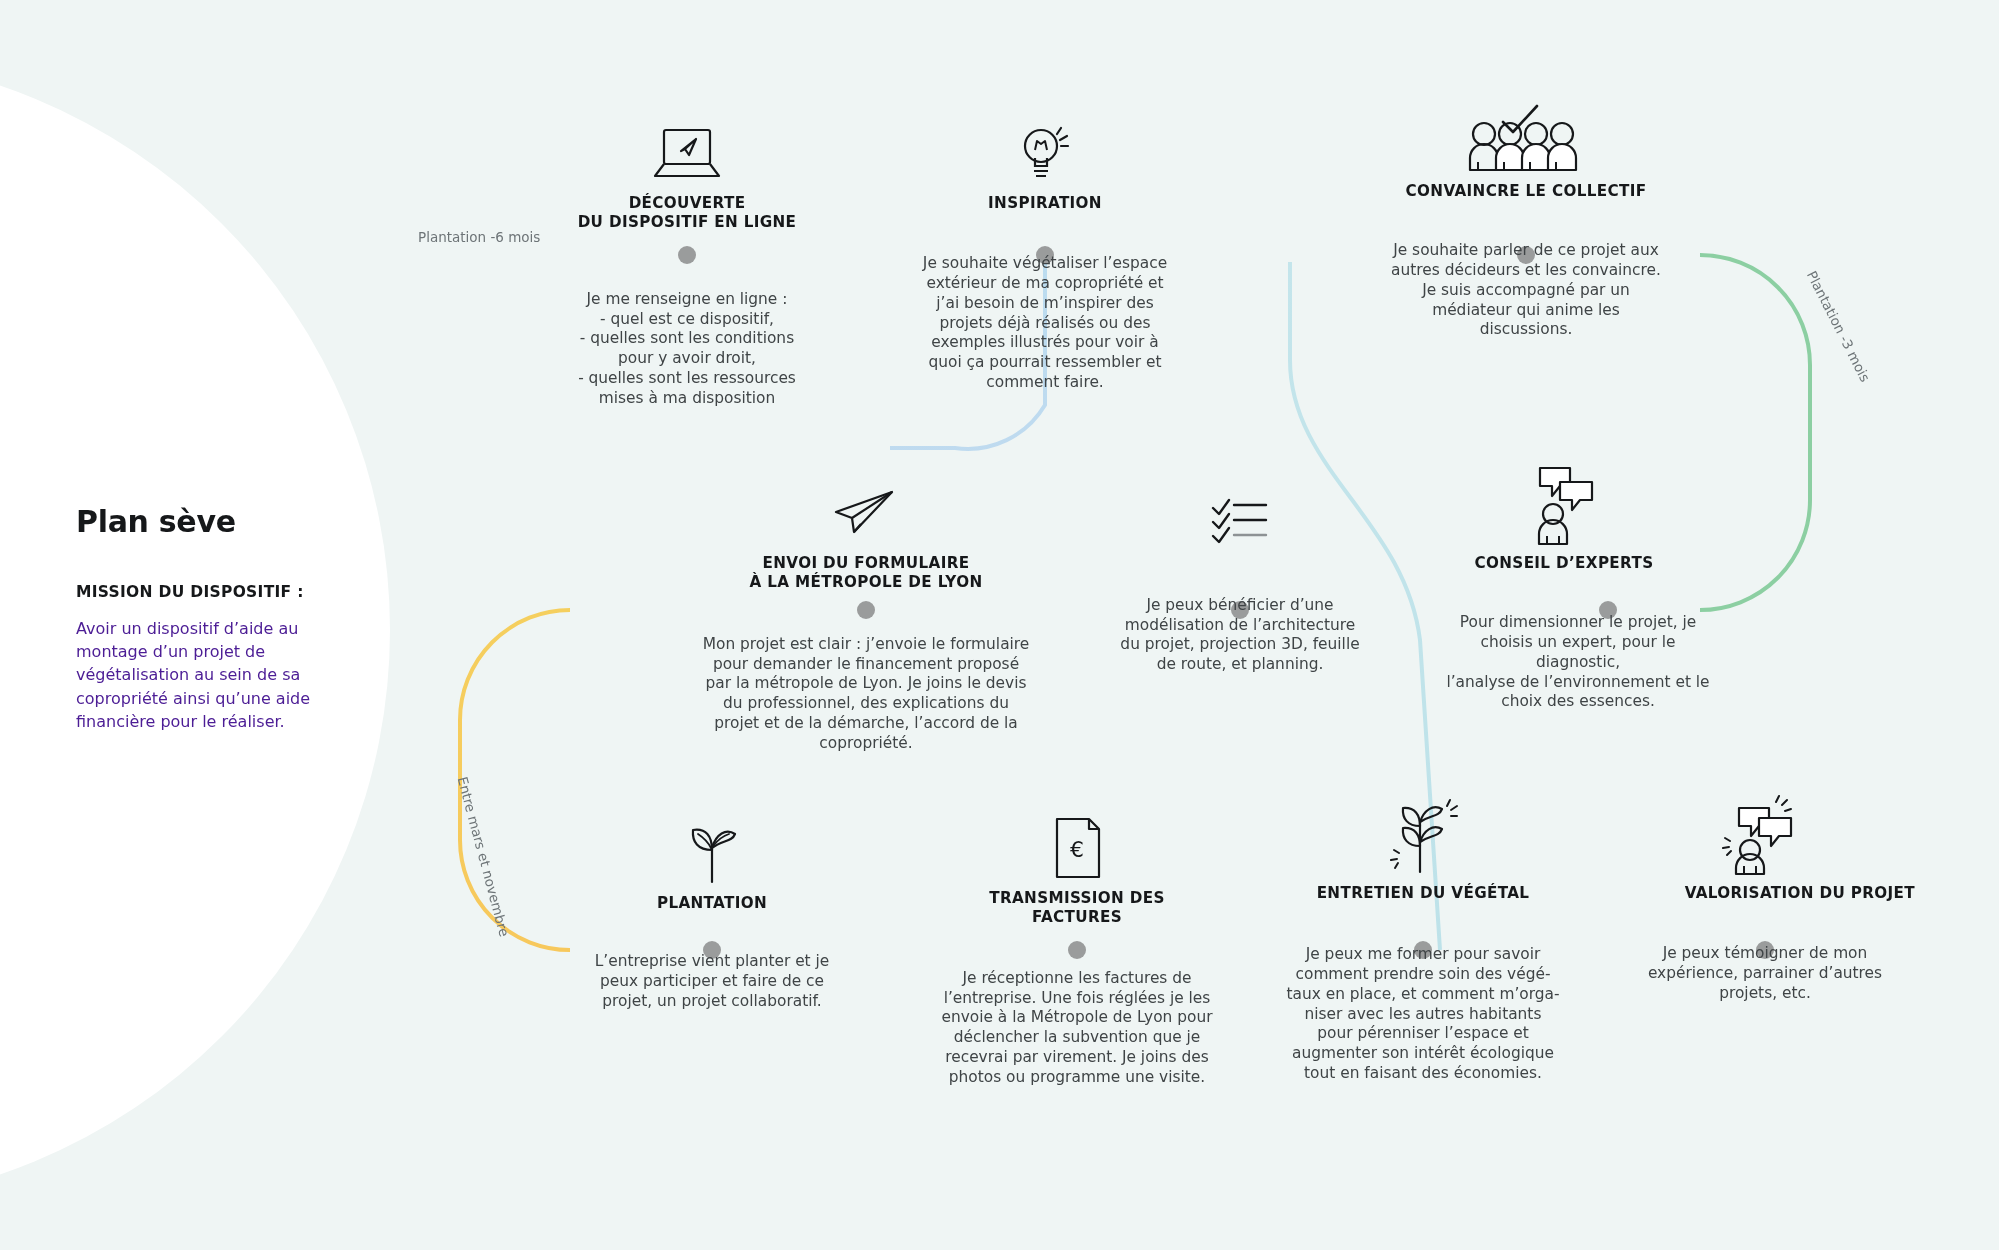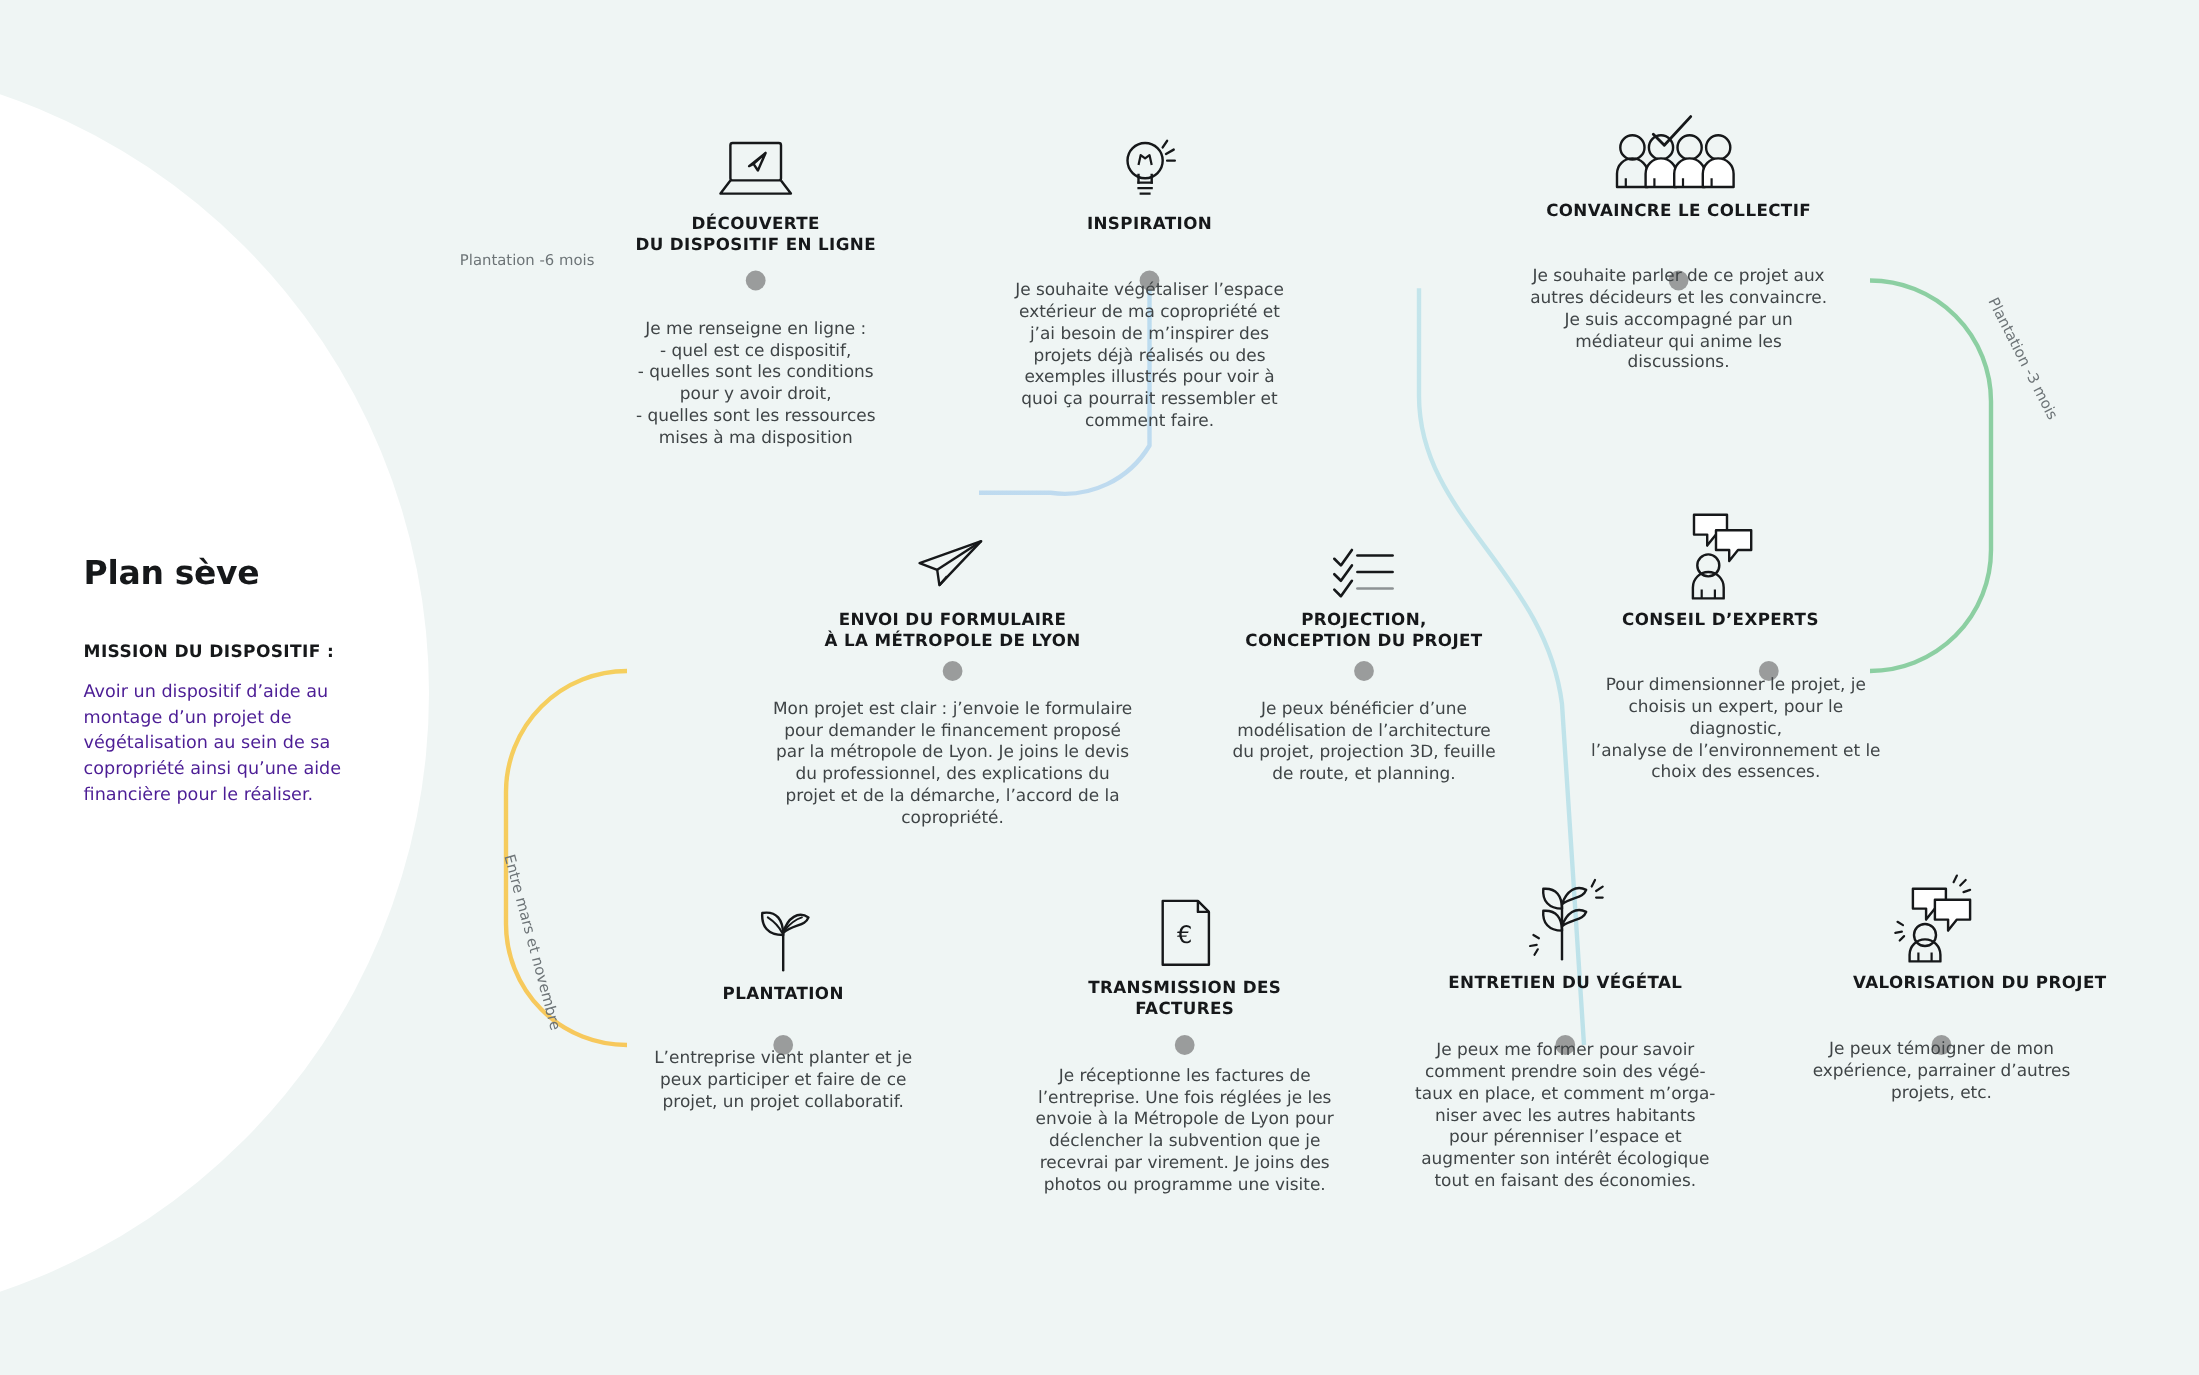--- a/index.html
+++ b/index.html
@@ -228,22 +228,20 @@
     <div class="icon">
       <svg width="64" height="50" viewBox="0 0 64 50">
         <path d="M5 12 L11 18 L21 4" fill="none" stroke="#16181a" stroke-width="2.4" stroke-linecap="round" stroke-linejoin="round"></path>
         <path d="M5 26 L11 32 L21 18" fill="none" stroke="#16181a" stroke-width="2.4" stroke-linecap="round" stroke-linejoin="round"></path>
         <path d="M5 40 L11 46 L21 32" fill="none" stroke="#16181a" stroke-width="2.4" stroke-linecap="round" stroke-linejoin="round"></path>
         <path d="M26 9 L58 9" stroke="#16181a" stroke-width="2.4" stroke-linecap="round"></path>
         <path d="M26 24 L58 24" stroke="#16181a" stroke-width="2.4" stroke-linecap="round"></path>
         <path d="M26 39 L58 39" stroke="#8d9294" stroke-width="2.4" stroke-linecap="round"></path>
       </svg>
     </div>
-    <div class="title" style="white-space:pre-line;">PROJECTION,
-CONCEPTION DU PROJET</div>
     <div style="height:42px"></div>
     <div class="desc" style="white-space:pre-line;">Je peux bénéficier d’une
 modélisation de l’architecture
 du projet, projection 3D, feuille
 de route, et planning.</div>
   </div>
 
   <div class="node" style="left:1414px;top:460px;width:300px;">
     <div class="icon">
       <svg width="76" height="82" viewBox="0 0 76 82">

